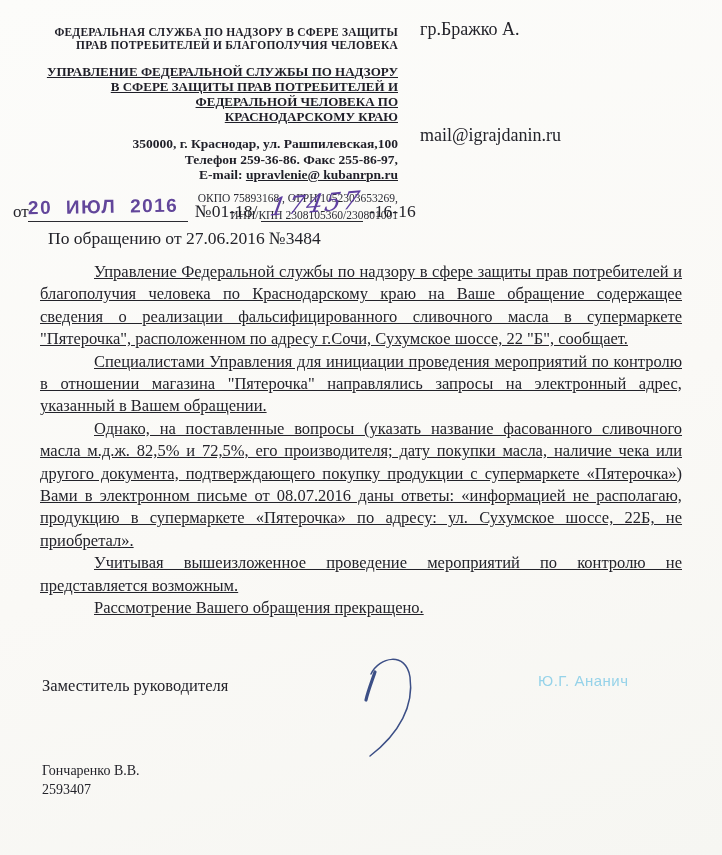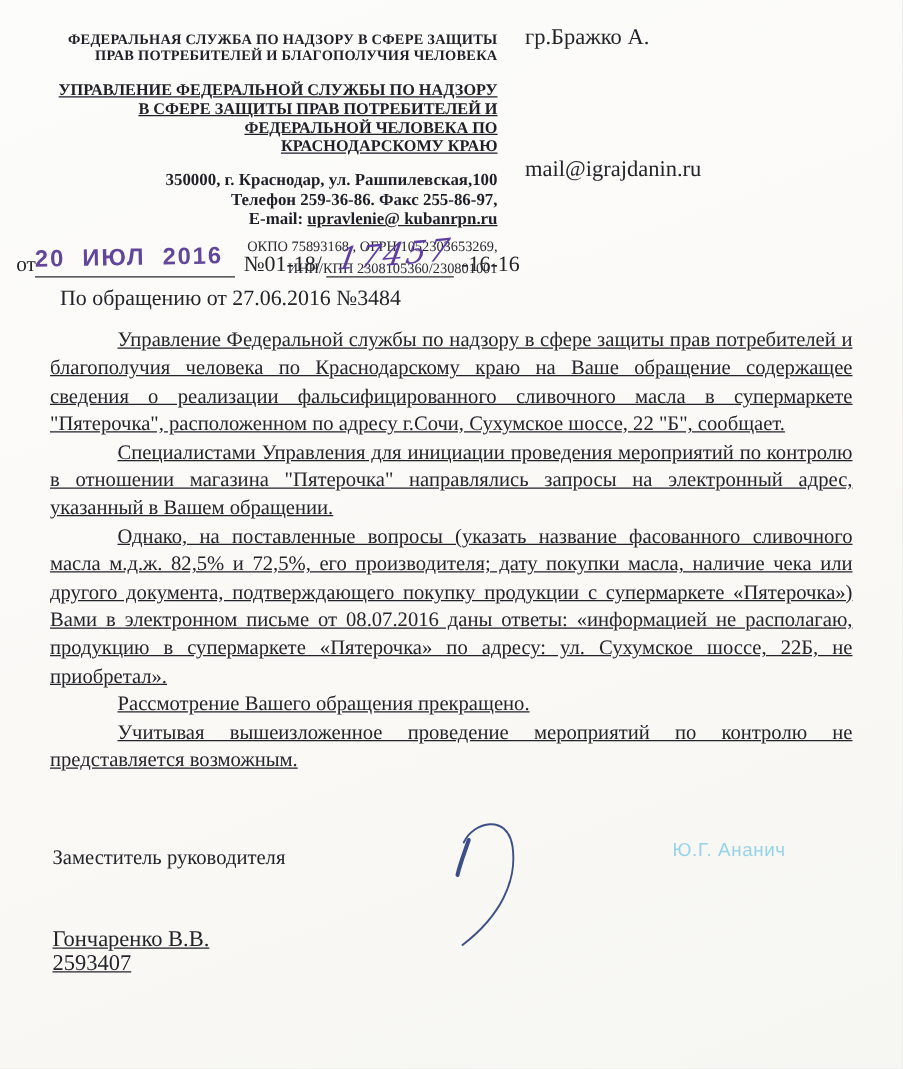--- a/index.html
+++ b/index.html
@@ -45,21 +45,21 @@
   
   .sig-title{position:absolute;left:42px;top:676px;font-size:16.5px;}
   .autograph{position:absolute;left:356px;top:651px;}
   .autograph path{stroke:var(--signature-blue,#3c4f86);fill:none;stroke-linecap:round;}
   .sig-name{
     position:absolute;left:538px;top:672px;font-size:15px;
     font-family:Liberation Sans, sans-serif;
     color:var(--signer-stamp-cyan,#8ccfe8);letter-spacing:.5px;opacity:.9;
   }
   
-  .footer{position:absolute;left:42px;top:742px;font-size:18px;line-height:18.5px;text-decoration:underline;}
+  .footer{position:absolute;left:42px;top:762px;font-size:14px;line-height:18.5px;}
 </style>
 </head>
 <body>
 
 <div class="page">
 
   <div class="lh-left">
     <div class="parent-org">
       <div>ФЕДЕРАЛЬНАЯ СЛУЖБА ПО НАДЗОРУ В СФЕРЕ ЗАЩИТЫ</div>
       <div>ПРАВ ПОТРЕБИТЕЛЕЙ И БЛАГОПОЛУЧИЯ ЧЕЛОВЕКА</div>
@@ -95,22 +95,22 @@
       <span class="handwritten-number">17457</span>
     </span>
     <span class="ref-suffix">-16-16</span>
   </div>
   <div class="subject-line">По обращению от 27.06.2016 №3484</div>
 
   <main class="body-text">
     <p>Управление Федеральной службы по надзору в сфере защиты прав потребителей и благополучия человека по Краснодарскому краю на Ваше обращение содержащее сведения о реализации фальсифицированного сливочного масла в супермаркете "Пятерочка", расположенном по адресу г.Сочи, Сухумское шоссе, 22 "Б", сообщает.</p>
     <p>Специалистами Управления для инициации проведения мероприятий по контролю в отношении магазина "Пятерочка" направлялись запросы на электронный адрес, указанный в Вашем обращении.</p>
     <p>Однако, на поставленные вопросы (указать название фасованного сливочного масла м.д.ж. 82,5% и 72,5%, его  производителя; дату покупки масла, наличие чека или другого документа, подтверждающего покупку продукции с супермаркете «Пятерочка»)  Вами в электронном письме от 08.07.2016 даны ответы: «информацией не располагаю,  продукцию в супермаркете «Пятерочка» по адресу: ул. Сухумское шоссе, 22Б, не приобретал».</p>
+    <p>Учитывая вышеизложенное проведение мероприятий по контролю не представляется возможным.</p>
     <p>Рассмотрение Вашего обращения прекращено.</p>
-    <p>Учитывая вышеизложенное проведение мероприятий по контролю не представляется возможным.</p>
   </main>
 
   <div class="sig-title">Заместитель руководителя</div>
   <svg class="autograph" width="64" height="116" viewBox="0 0 64 116" aria-hidden="true">
     <path d="M 19 21 C 16 30, 12 40, 10 49" stroke-width="3.2"></path>
     <path d="M 15 23 C 23 6, 50 0, 54 26 C 58 54, 44 82, 14 105" stroke-width="1.5"></path>
   </svg>
   <div class="sig-name">Ю.Г. Ананич</div>
 
   <div class="footer">

